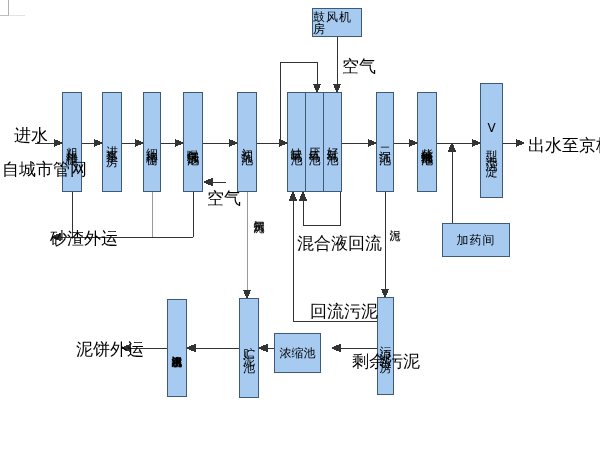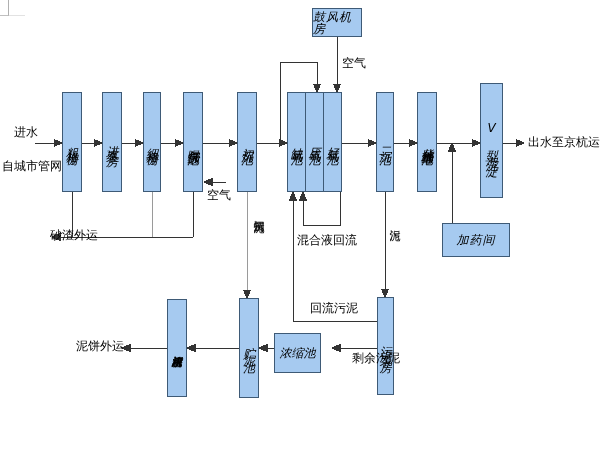--- a/index.html
+++ b/index.html
@@ -4,26 +4,26 @@
 <style>
   html,body{margin:0;padding:0;background:#fff;}
   .canvas{
     position:relative;width:600px;height:450px;background:#ffffff;overflow:hidden;
     font-family:"DejaVu Sans",sans-serif;color:#000;
   }
   .wires{position:absolute;left:0;top:0;width:600px;height:450px;z-index:1;}
   .box{
     position:absolute;background:#a6caf0;border:1px solid #3e5a76;
     display:flex;align-items:center;justify-content:center;
-    box-sizing:border-box;font-size:12px;line-height:1;z-index:2;font-style:italic;
+    box-sizing:border-box;font-size:12px;line-height:1;z-index:2;
   }
   .vbox{writing-mode:vertical-rl;text-orientation:upright;letter-spacing:3px;}
   .vbox.tight{letter-spacing:0;font-size:10.5px;}
   .hbox{letter-spacing:1px;}
-  .lbl{position:absolute;font-size:12px;line-height:1.1;white-space:nowrap;z-index:3;}
+  .lbl{position:absolute;font-size:17px;line-height:1.1;white-space:nowrap;z-index:3;}
   .vlbl{position:absolute;font-size:11px;writing-mode:vertical-rl;white-space:nowrap;z-index:3;letter-spacing:1px;}
   .corner-mark{position:absolute;left:0;top:0;width:8px;height:15px;
     border-right:1px solid #b0b0b0;border-bottom:1px solid #c0c0c0;z-index:0;}
   .corner-mark-ext{position:absolute;left:9px;top:15px;width:16px;height:1px;background:#e2e2e2;z-index:0;}
 </style>
 </head>
 <body>
 
 <div class="canvas">
 

